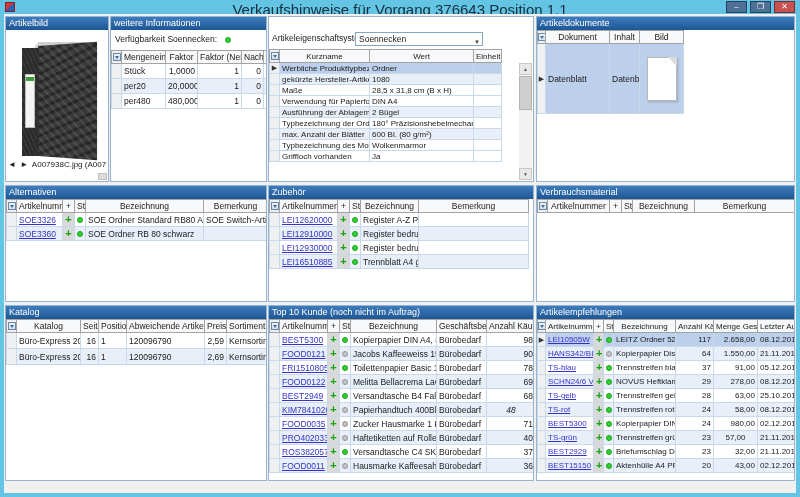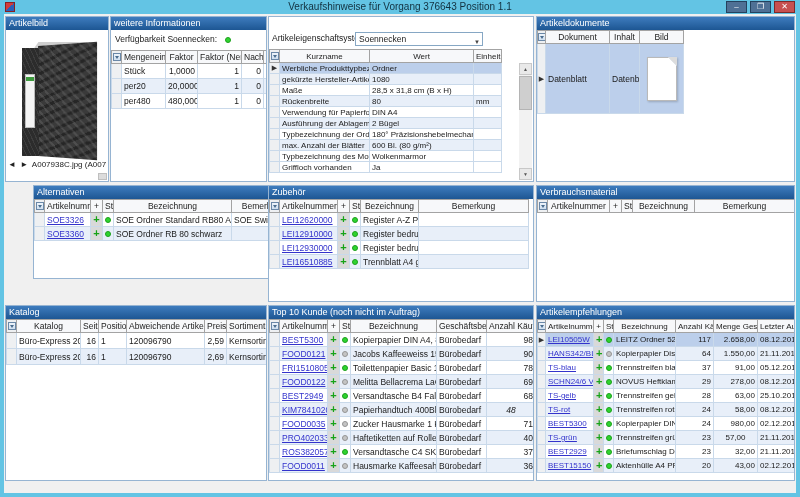--- a/index.html
+++ b/index.html
@@ -1,19 +1,19 @@
 <!DOCTYPE html>
 <html><head>
 <meta charset="utf-8">
 <style>
   * { margin:0; padding:0; box-sizing:border-box; }
   body { font-family:"Liberation Sans", sans-serif; font-size:9px; color:#1a1a1a; background:#888; }
   #screen { position:relative; width:800px; height:497px; background:#63c4e4; overflow:hidden; }
   .titlebar { position:absolute; left:0; top:0; width:100%; height:14px; }
-  .title-text { position:absolute; left:0; right:0; top:1px; text-align:center; font-size:10px; color:#12303f; }
+  .title-text { position:absolute; left:0; right:0; top:1px; text-align:center; font-size:15px; color:#12303f; }
   .app-icon { position:absolute; left:5px; top:2px; width:10px; height:10px;
     background:linear-gradient(135deg,#d23b3b 0 50%,#2b5fb8 50% 100%); border:1px solid #8a2020; }
   .win-controls { position:absolute; top:1px; right:5px; display:flex; gap:3px; }
   .winbtn { width:21px; height:12px; border:1px solid #24425e; background:#4f7095; color:#fff;
     font-size:8px; line-height:10px; text-align:center; cursor:default; }
   .winbtn.close { background:#c75050; border-color:#7c2a2a; color:#fff; }
   .content { position:absolute; left:4px; right:4px; top:14px; bottom:4px; background:#f0f0f0; }
 
   .panel { position:absolute; background:#fff; border:1px solid #96b4d2; }
   .panel-header { height:13px; line-height:13px; background:linear-gradient(#3e7cbe,#1d5693);
@@ -195,26 +195,20 @@
                   <td>gekürzte Hersteller-Artikeln</td>
                   <td>1080</td>
                   <td></td>
                 </tr>
                 <tr style="height: 11px;">
                   <td class="selcol"></td>
                   <td>Maße</td>
                   <td>28,5 x 31,8 cm (B x H)</td>
                   <td></td>
                 </tr>
-                <tr class="alt-row" style="height: 11px;">
-                  <td class="selcol"></td>
-                  <td>Rückenbreite</td>
-                  <td>80</td>
-                  <td>mm</td>
-                </tr>
                 <tr style="height: 11px;">
                   <td class="selcol"></td>
                   <td>Verwendung für Papierform</td>
                   <td>DIN A4</td>
                   <td></td>
                 </tr>
                 <tr class="alt-row" style="height: 11px;">
                   <td class="selcol"></td>
                   <td>Ausführung der Ablagemec</td>
                   <td>2 Bügel</td>
@@ -276,21 +270,21 @@
                   <td>
                     <div class="page-icon"></div>
                   </td>
                 </tr>
               </tbody>
             </table>
           </div>
       </div>
     </div>
 
-    <div class="panel" style="left:1px;top:171px;width:262px;height:94px;margin-left:28px;">
+    <div class="panel" style="left:1px;top:171px;width:262px;height:117px;">
       <div class="panel-header">Alternativen</div>
       <div class="panel-body">
         <div>
             <table class="grid" style="font-size: 8.5px; width: 261px;">
               <thead>
                 <tr>
                   <th class="selcol" style="width: 10px;"><span class="filter-icon"></span></th>
                   <th style="width: 46px;"><span>Artikelnummer</span></th>
                   <th style="width: 12px;"><span>+</span></th>
                   <th style="width: 11px;"><span>St</span></th>

